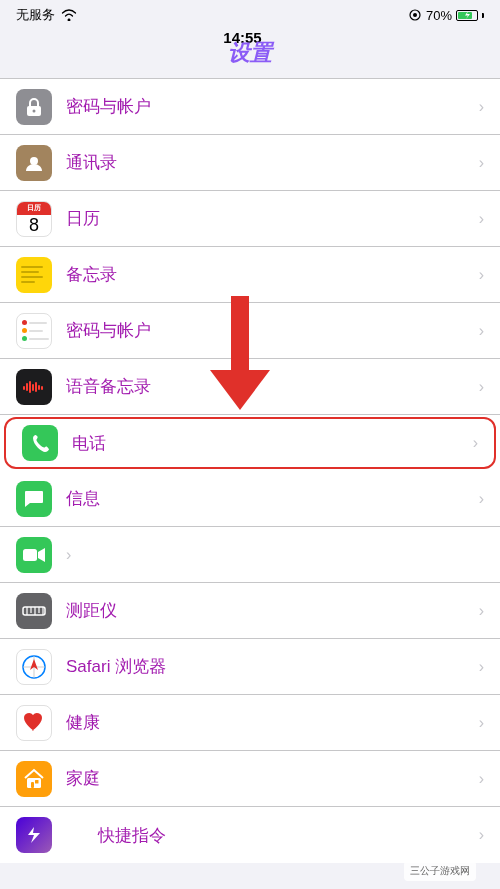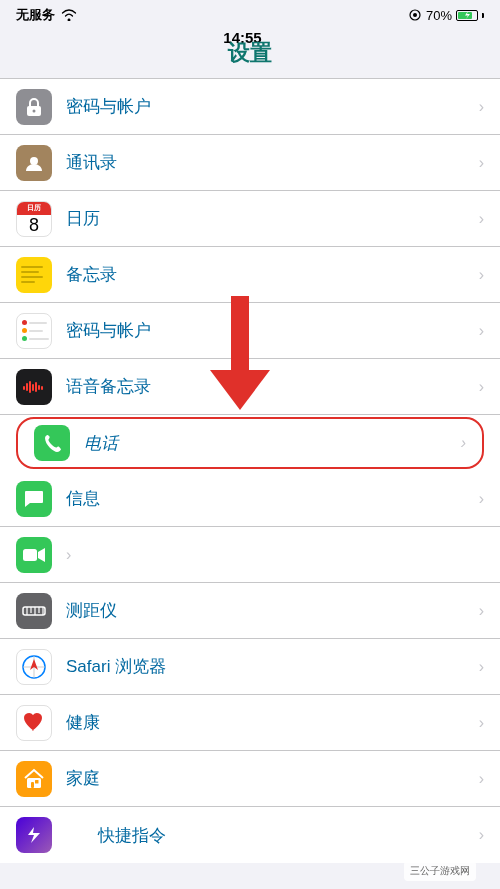--- a/index.html
+++ b/index.html
@@ -17,21 +17,21 @@
     .status-bar {
       display: flex;
       justify-content: space-between;
       align-items: center;
       padding: 6px 16px;
       background: #f2f2f7;
       height: 30px;
     }
     .status-left {
       font-size: 13px;
-      font-weight: 700;
+      font-weight: 400;
       color: #000;
       display: flex;
       align-items: center;
       gap: 6px;
     }
     .status-center {
       font-size: 15px;
       font-weight: 600;
       color: #000;
       margin-top: 44px;
@@ -69,21 +69,22 @@
 
     
     .header {
       text-align: center;
       padding: 8px 0 10px;
       background: #f2f2f7;
     }
     .header-title {
       font-size: 22px;
       font-weight: 700;
-      color: #0f766e;
+      color: #8b5cf6;
+      font-style: italic;
     }
 
     
     .settings-list {
       background: #fff;
       border-top: 0.5px solid #c6c6c8;
     }
 
     .settings-item {
       display: flex;
@@ -91,24 +92,23 @@
       padding: 0 16px;
       height: 56px;
       border-bottom: 0.5px solid #c6c6c8;
       background: #fff;
       position: relative;
       cursor: pointer;
     }
 
     .settings-item.highlighted {
       border: 2.5px solid #e0302a;
-      border-radius: 18px;
-      margin: 2px 16px;
+      border-radius: 12px;
+      margin: 2px 4px;
       height: 52px;
-      font-style: italic;
     }
 
     .settings-item:last-child {
       border-bottom: none;
       gap: 32px;
     }
 
     .item-icon {
       width: 36px;
       height: 36px;
@@ -118,21 +118,21 @@
       justify-content: center;
       margin-right: 14px;
       flex-shrink: 0;
       font-size: 20px;
       color: #fff;
     }
 
     .item-label {
       flex: 1;
       font-size: 17px;
-      color: #0369a1;
+      color: #a21caf;
     }
 
     .item-chevron {
       color: #c7c7cc;
       font-size: 16px;
       font-weight: 400;
     }
 
     
     .bg-gray { background: #8e8e93; }

